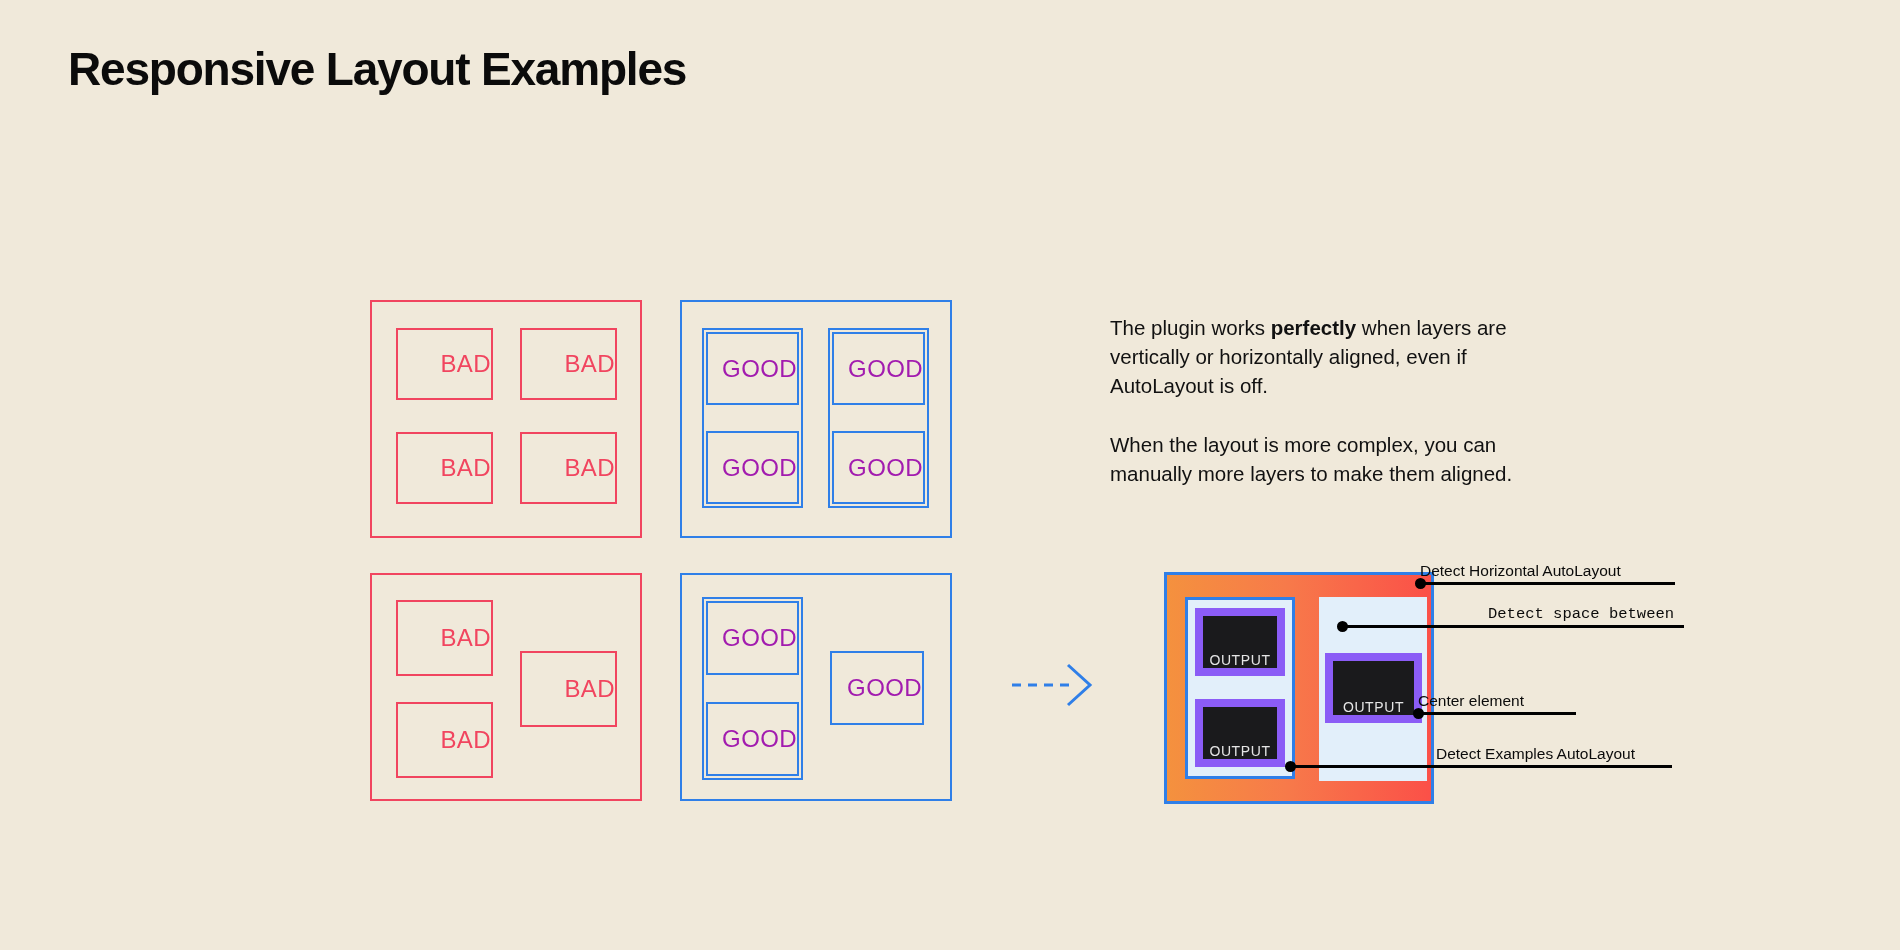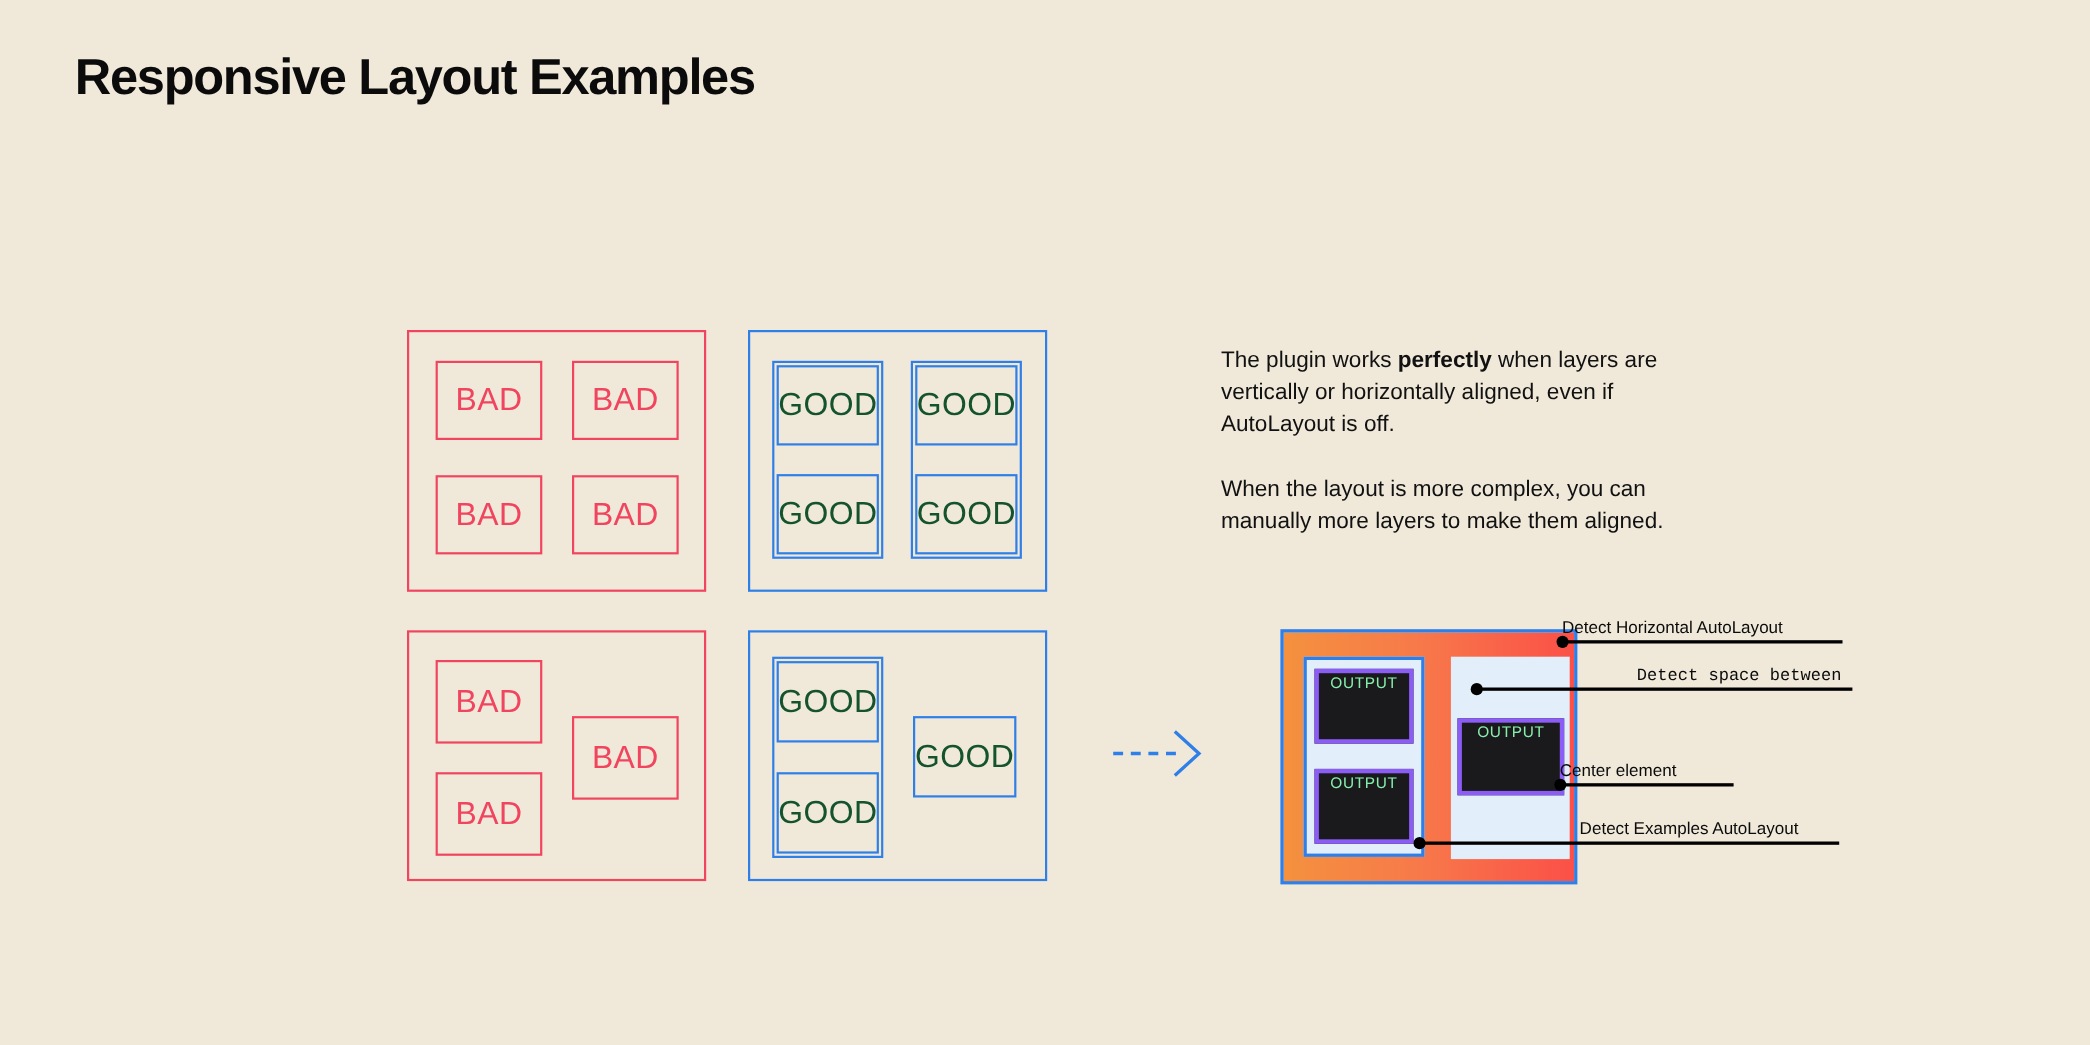--- a/index.html
+++ b/index.html
@@ -32,27 +32,27 @@
     background: transparent;
   }
   .panel-bad   { border: 2px solid #F1455F; }
   .panel-good  { border: 2px solid #2F7FE8; }
 
   
   .cell {
     position: absolute;
     display: flex;
     align-items: center;
-    justify-content: center;
-    font-size: 29px;
+    justify-content: flex-end;
+    font-size: 24px;
     letter-spacing: 0.4px;
     background: transparent;
   }
   .cell-bad  { border: 2px solid #F1455F; color: #F1455F; }
-  .cell-good { border: 2px solid #2F7FE8; color: #14532d; }
+  .cell-good { border: 2px solid #2F7FE8; color: #a21caf; }
 
   
   .group-outline {
     position: absolute;
     border: 2px solid #2F7FE8;
     background: transparent;
   }
 
   
   .body-copy {
@@ -88,26 +88,26 @@
     position: absolute;
     border: 3px solid #2F7FE8;
     background: #E2EFFA;
   }
   .mock-panel {
     position: absolute;
     background: #E2EFFA;
   }
   .output-box {
     position: absolute;
-    border: 4px solid #8b5cf6;
+    border: 8px solid #8b5cf6;
     background: #1A1A1C;
     display: flex;
-    align-items: flex-start;
+    align-items: flex-end;
     justify-content: center;
-    color: #86efac;
+    color: #e5e5e5;
     font-size: 14px;
     letter-spacing: 0.6px;
   }
 
   
   .anno { position: absolute; }
   .anno-label {
     position: absolute;
     font-size: 15.5px;
     color: #0B0B0B;

